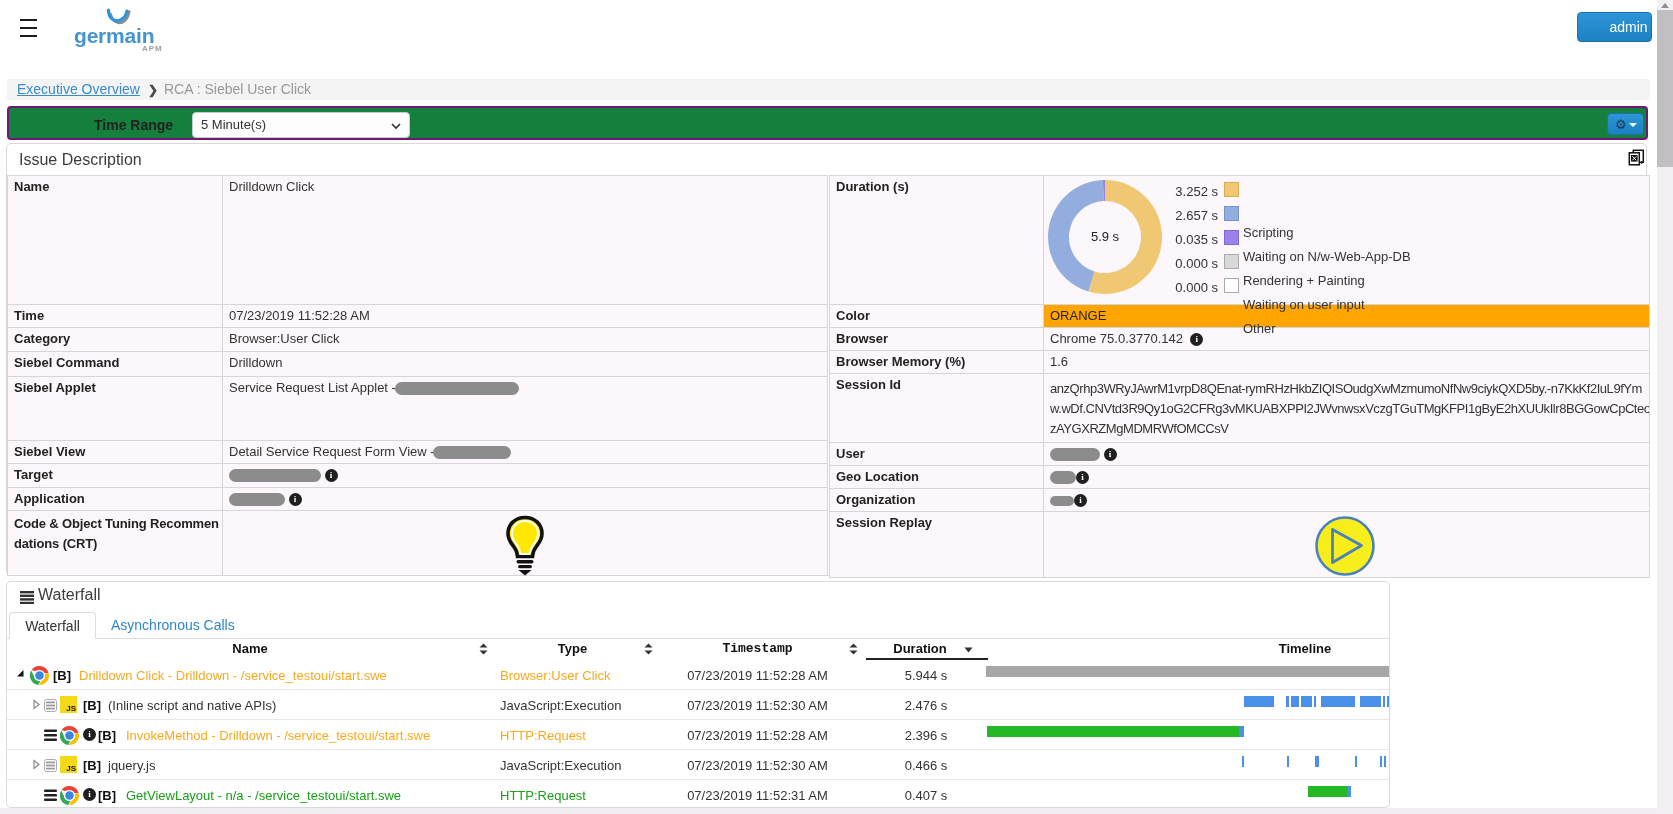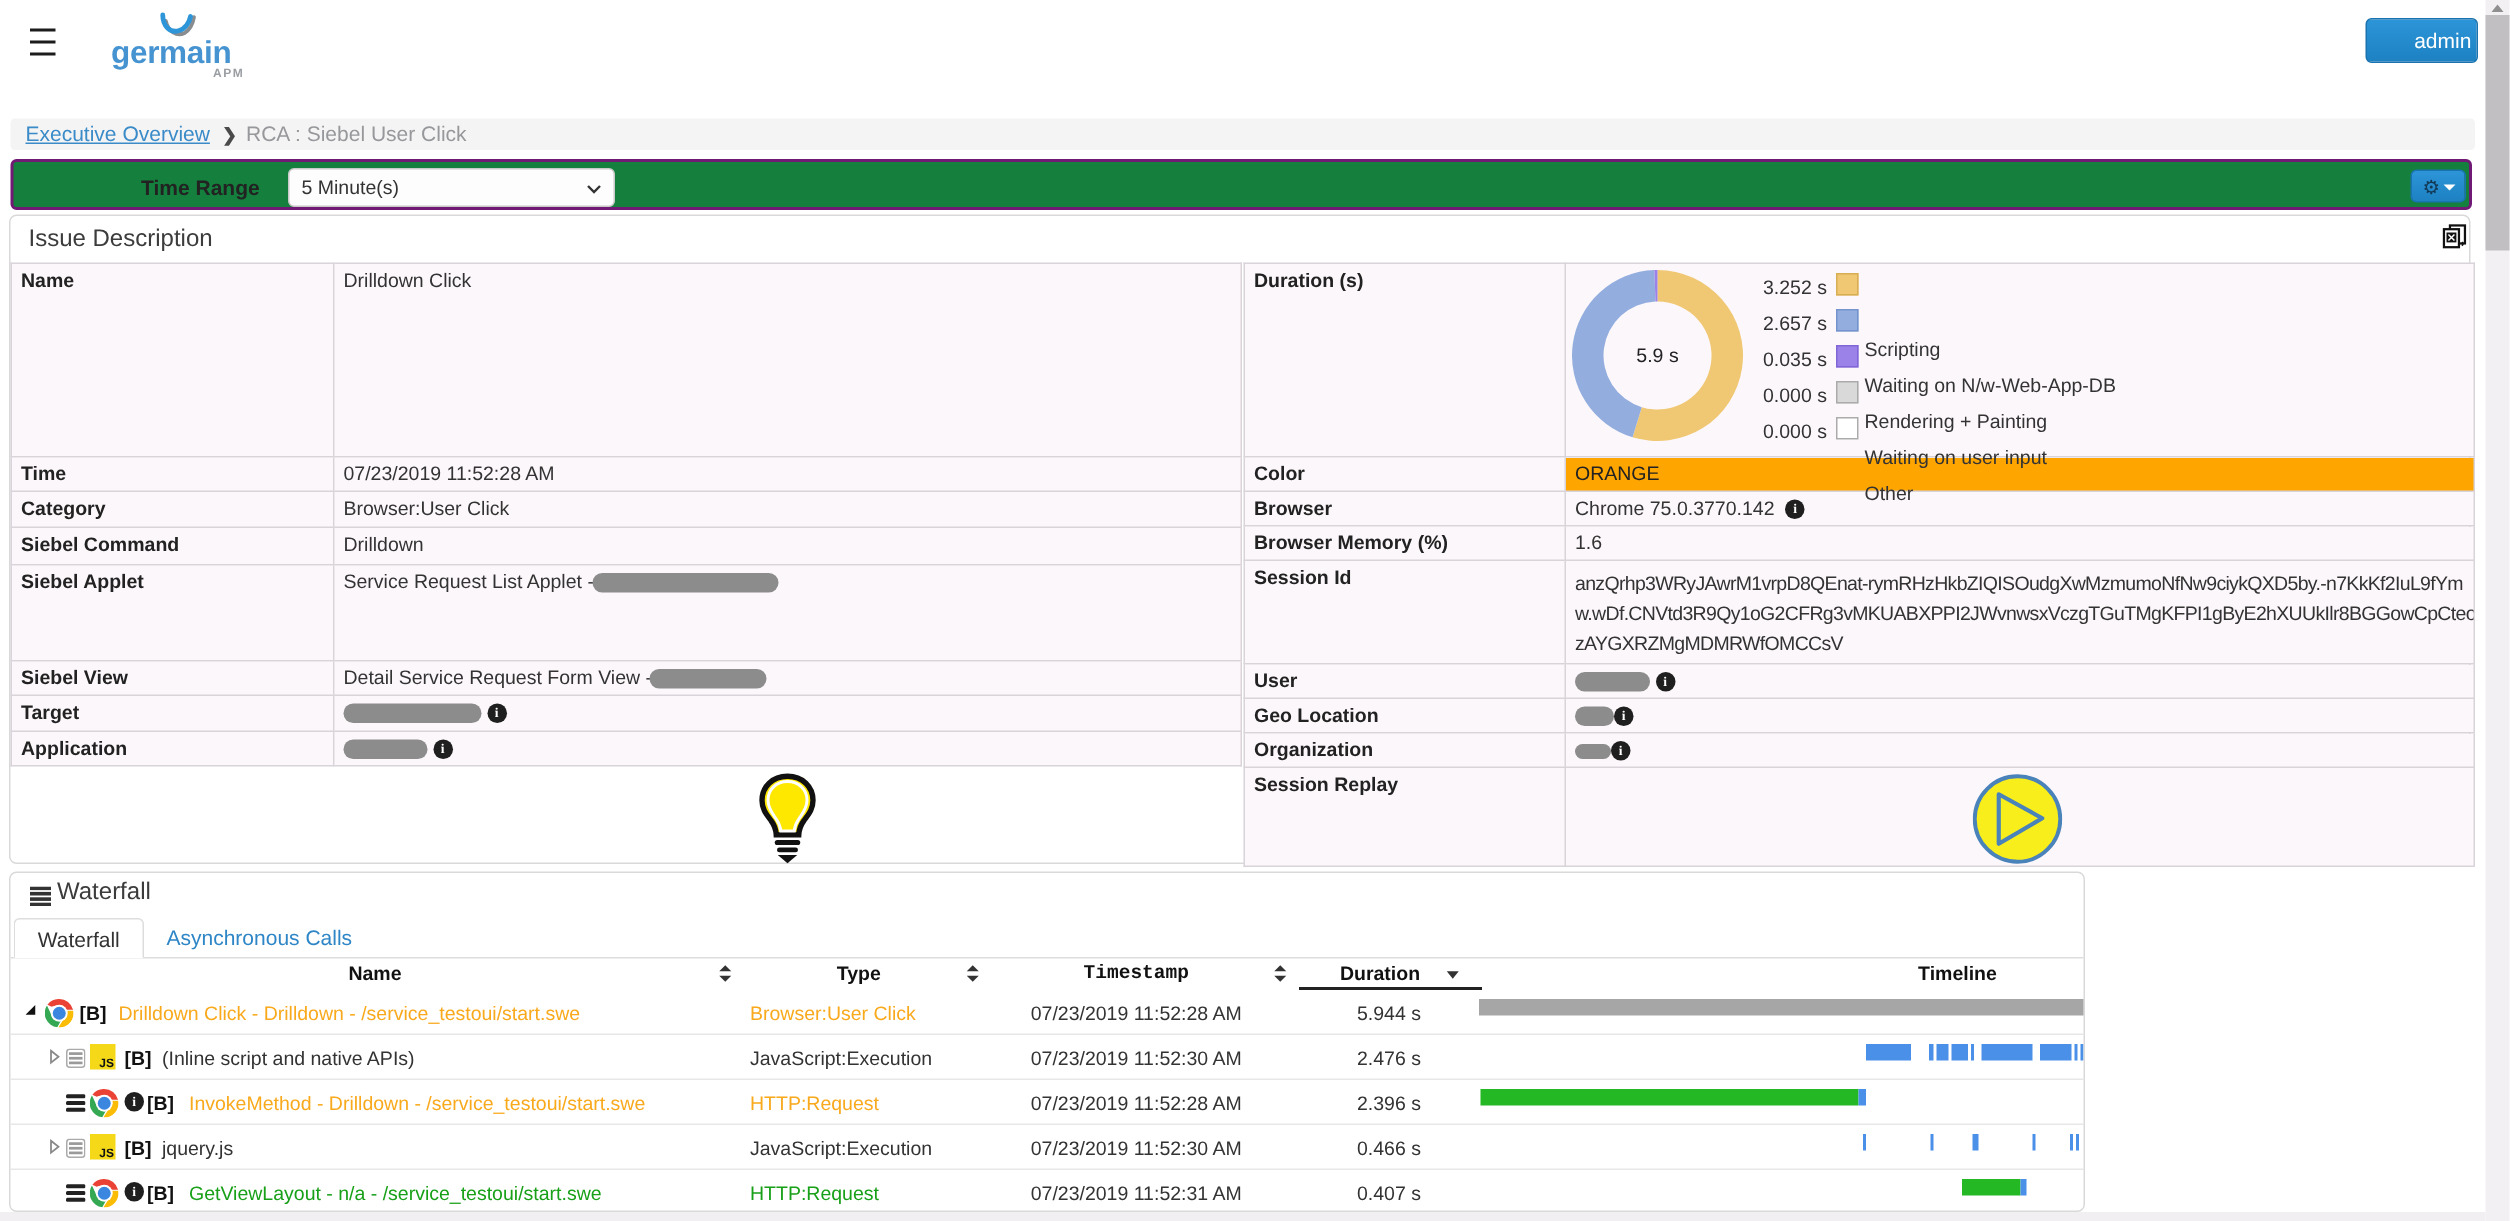--- a/index.html
+++ b/index.html
@@ -128,20 +128,24 @@
           <td class="lb">Siebel View</td>
           <td>Detail Service Request Form View - <span class="blob" style="width:78px;margin-left:-5px;"></span></td>
         </tr>
     <tr style="height:24px;">
           <td class="lb">Target</td>
           <td><span class="blob" style="width:92px;"></span> <span class="info">i</span></td>
         </tr>
     <tr style="height:23px;">
           <td class="lb">Application</td>
           <td><span class="blob" style="width:56px;"></span> <span class="info">i</span></td>
+        </tr>
+    <tr style="height:65px;">
+          <td class="lb" style="word-break:break-all;line-height:20px;letter-spacing:-0.15px;padding-right:0;">Code &amp; Object Tuning Recommendations (CRT)</td>
+          <td id="bulbcell"></td>
         </tr>
   </tbody>
     </table>
 
   <table class="itab abs" style="left:822px;top:31px;width:820px;">
     <colgroup>
         <col style="width:214px">
         <col style="width:606px">
       </colgroup>
     <tbody>

